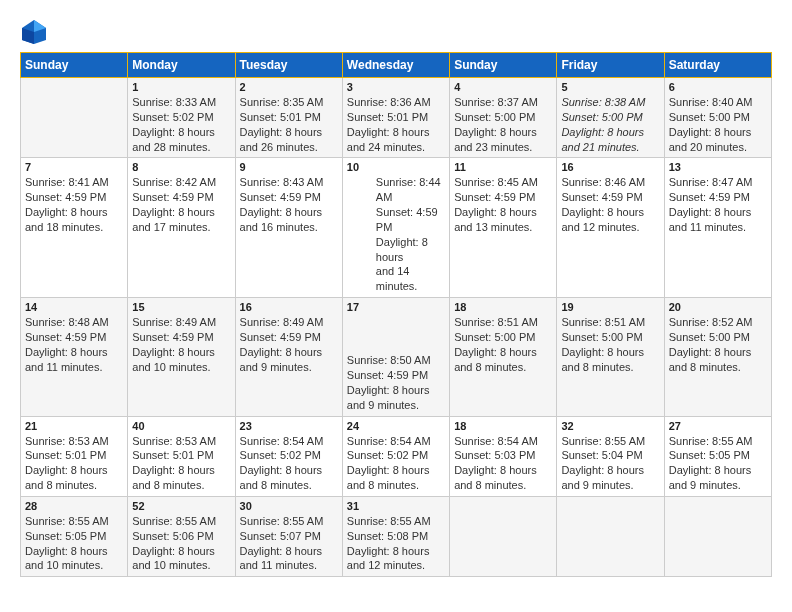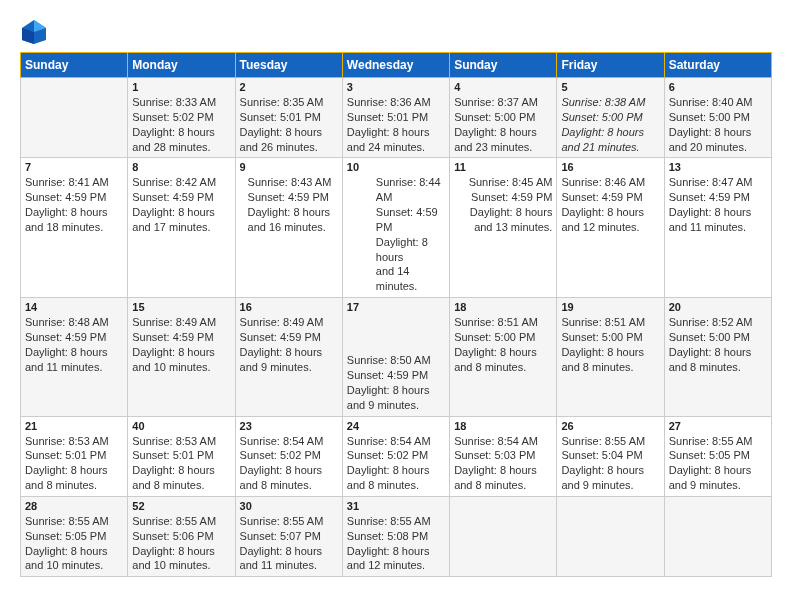--- a/index.html
+++ b/index.html
@@ -172,35 +172,35 @@
           </td>
           <td>
             <span class="day-number">8</span>
             <div class="cell-info" style="white-space: pre-line;">Sunrise: 8:42 AM
 Sunset: 4:59 PM
 Daylight: 8 hours
 and 17 minutes.</div>
           </td>
           <td>
             <span class="day-number">9</span>
-            <div class="cell-info" style="white-space: pre-line; margin-left: 8px;">Sunrise: 8:43 AM
+            <div class="cell-info" style="white-space: pre-line;">Sunrise: 8:43 AM
 Sunset: 4:59 PM
 Daylight: 8 hours
 and 16 minutes.</div>
           </td>
           <td>
             <span class="day-number">10</span>
             <div class="cell-info" style="white-space: pre-line; margin-left: 29px;">Sunrise: 8:44 AM
 Sunset: 4:59 PM
 Daylight: 8 hours
 and 14 minutes.</div>
           </td>
           <td>
             <span class="day-number">11</span>
-            <div class="cell-info" style="white-space: pre-line; text-align: right;">Sunrise: 8:45 AM
+            <div class="cell-info" style="white-space: pre-line;">Sunrise: 8:45 AM
 Sunset: 4:59 PM
 Daylight: 8 hours
 and 13 minutes.</div>
           </td>
           <td>
             <span class="day-number">16</span>
             <div class="cell-info" style="white-space: pre-line;">Sunrise: 8:46 AM
 Sunset: 4:59 PM
 Daylight: 8 hours
 and 12 minutes.</div>
@@ -294,21 +294,21 @@
 and 8 minutes.</div>
           </td>
           <td>
             <span class="day-number">18</span>
             <div class="cell-info" style="white-space: pre-line;">Sunrise: 8:54 AM
 Sunset: 5:03 PM
 Daylight: 8 hours
 and 8 minutes.</div>
           </td>
           <td>
-            <span class="day-number">26</span>
+            <span class="day-number">32</span>
             <div class="cell-info" style="white-space: pre-line;">Sunrise: 8:55 AM
 Sunset: 5:04 PM
 Daylight: 8 hours
 and 9 minutes.</div>
           </td>
           <td>
             <span class="day-number">27</span>
             <div class="cell-info" style="white-space: pre-line;">Sunrise: 8:55 AM
 Sunset: 5:05 PM
 Daylight: 8 hours

